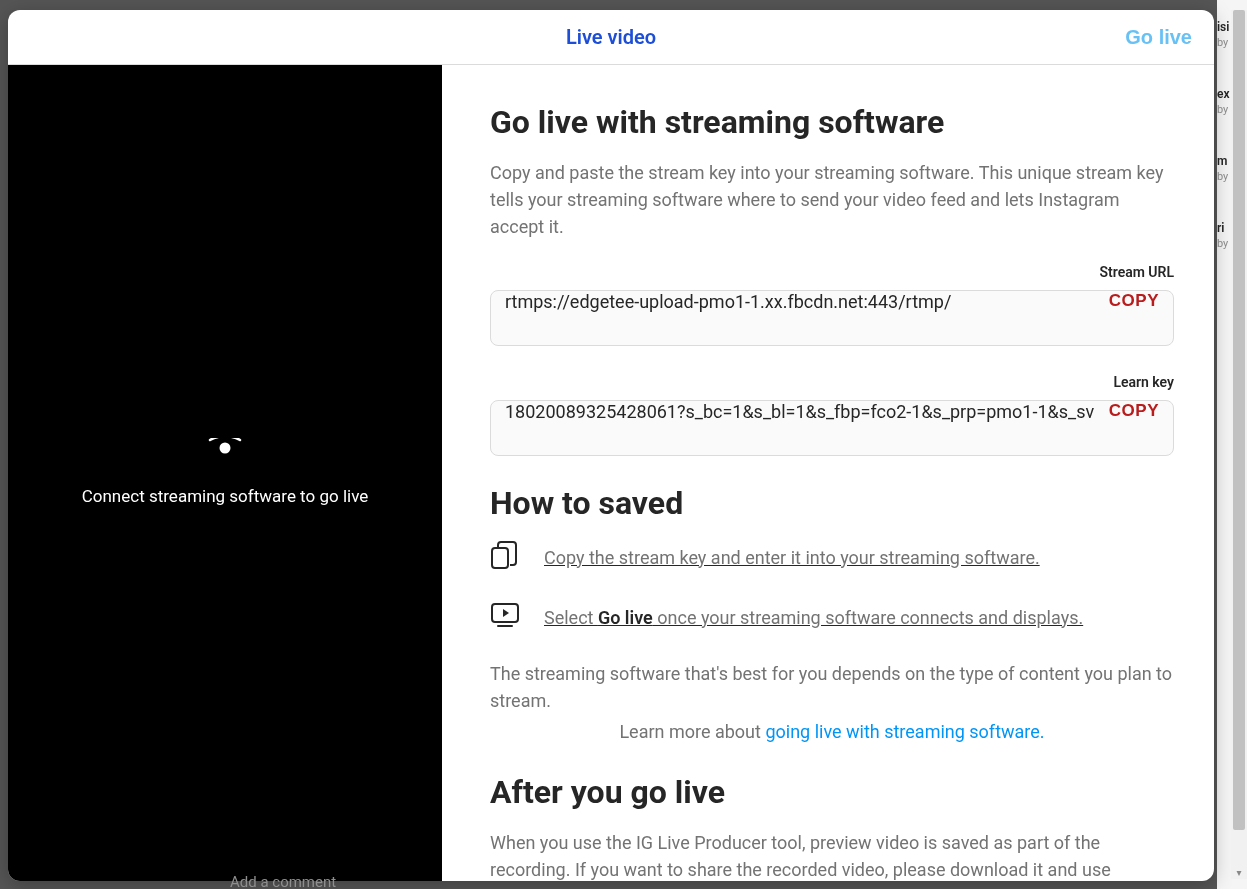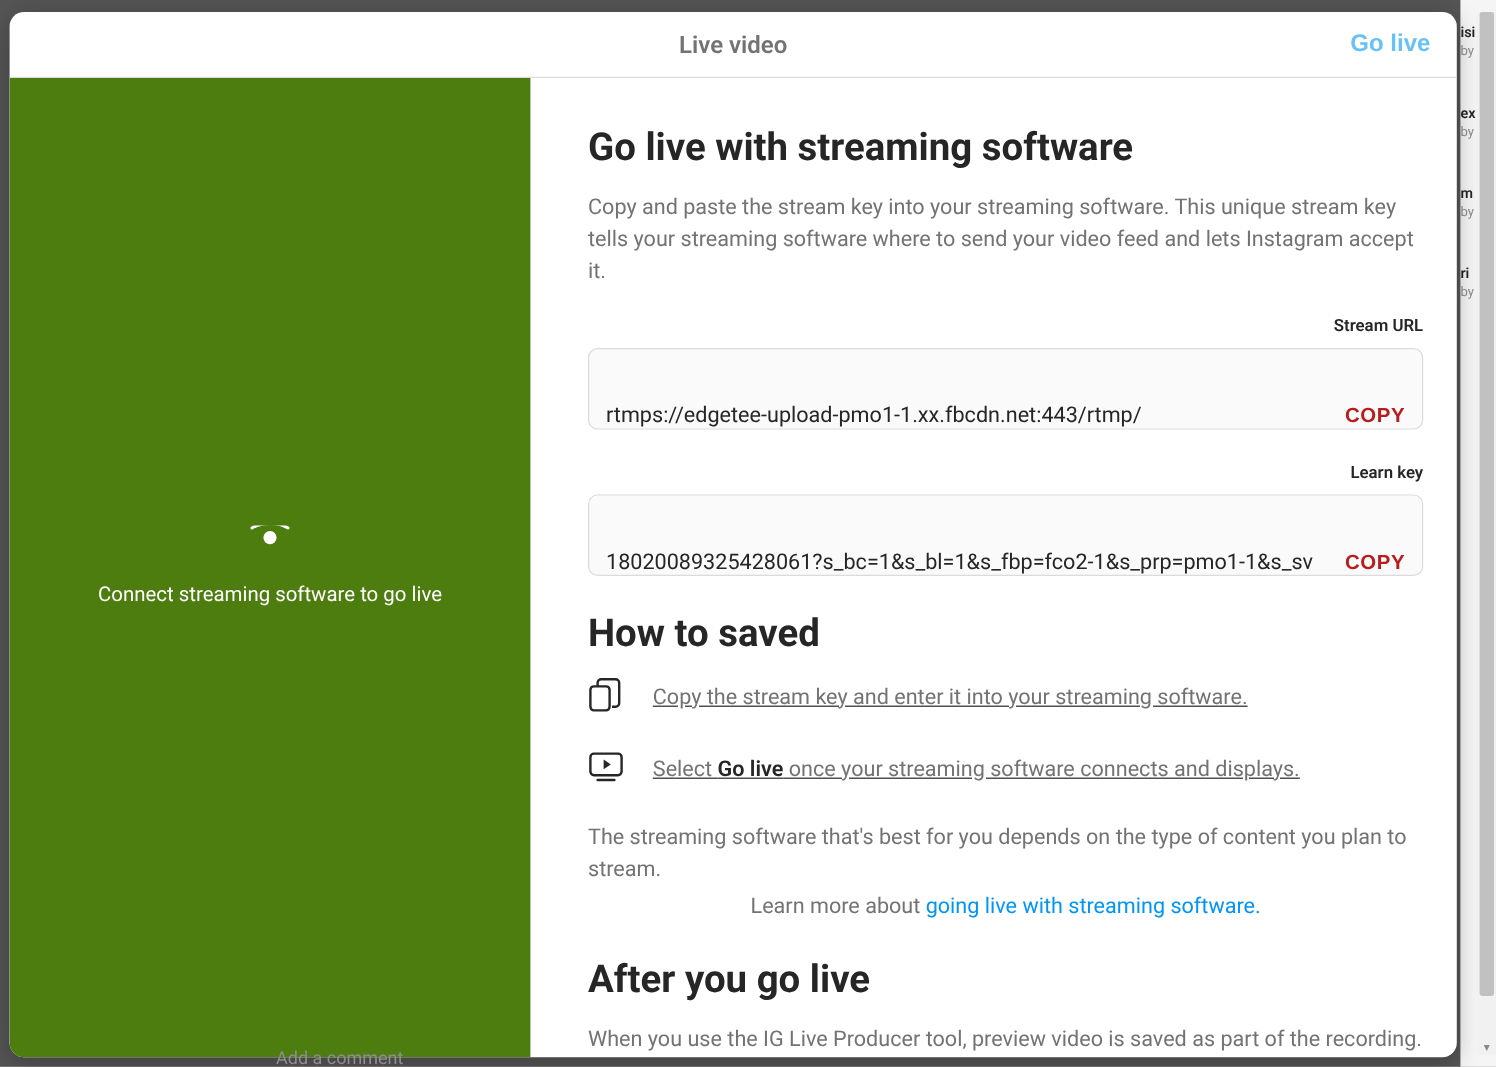--- a/index.html
+++ b/index.html
@@ -22,48 +22,48 @@
     overflow: hidden;
     box-shadow: 0 4px 20px rgba(0,0,0,.25);
   }
   .modal-header {
     height: 55px;
     border-bottom: 1px solid #dbdbdb;
     display: flex; align-items: center; justify-content: center;
     position: relative;
     flex-shrink: 0;
   }
-  .modal-title { font-size: 20px; font-weight: 600; color: #737373; }
+  .modal-title { font-size: 20px; font-weight: 600; color: #1d4ed8; }
   .go-live-btn {
     position: absolute; right: 22px; top: 50%; transform: translateY(-50%);
     color: #68c1f5; font-size: 20px; font-weight: 600; cursor: pointer;
     background: none; border: none;
   }
 
   .modal-body { flex: 1; display: flex; overflow: hidden; }
 
   .preview-pane {
-    width: 434px; background: #4d7c0f; color: #fff;
+    width: 434px; background: #000000; color: #fff;
     display: flex; flex-direction: column; align-items: center; justify-content: center;
     text-align: center; padding: 0 40px;
     flex-shrink: 0;
   }
   .eye-icon { margin-bottom: 20px; }
   .preview-text { font-size: 17px; line-height: 1.45; }
 
-  .content-pane { flex: 1; padding: 38px 28px 0 48px; overflow: hidden; color: #262626; }
+  .content-pane { flex: 1; padding: 38px 40px 0 48px; overflow: hidden; color: #262626; }
   .sec-h1 { font-size: 32px; font-weight: 700; margin-bottom: 18px; }
   .sec-p  { font-size: 18px; color: #737373; line-height: 1.5; margin-bottom: 24px; }
   .sec-p-dark { font-size: 18px; color: #262626; line-height: 1.5; margin-bottom: 6px; }
 
   .field-label { font-size: 14px; font-weight: 600; margin-bottom: 10px; text-align: right; }
   .field-box {
-    display: flex; align-items: flex-end;
+    display: flex; align-items: flex-start;
     background: #fafafa; border: 1px solid #dbdbdb; border-radius: 8px;
-    height: 68px; margin-bottom: 28px; padding: 0 14px;
+    height: 56px; margin-bottom: 28px; padding: 0 14px;
   }
   .field-value { flex: 1; font-size: 18px; color: #262626; white-space: nowrap; overflow: hidden; text-overflow: clip; }
   .copy-btn { color: #b91c1c; font-weight: 700; font-size: 17px; letter-spacing: .5px; background: none; border: none; cursor: pointer; padding-left: 10px; }
 
   .step-row { display: flex; align-items: center; gap: 24px; margin-bottom: 28px; text-decoration: underline; }
   .step-icon { width: 30px; flex-shrink: 0; color: #262626; }
   .step-text { font-size: 18px; color: #737373; }
   .step-text strong { color: #262626; font-weight: 600; }
 
   .link { color: #0095f6; text-decoration: none; }

